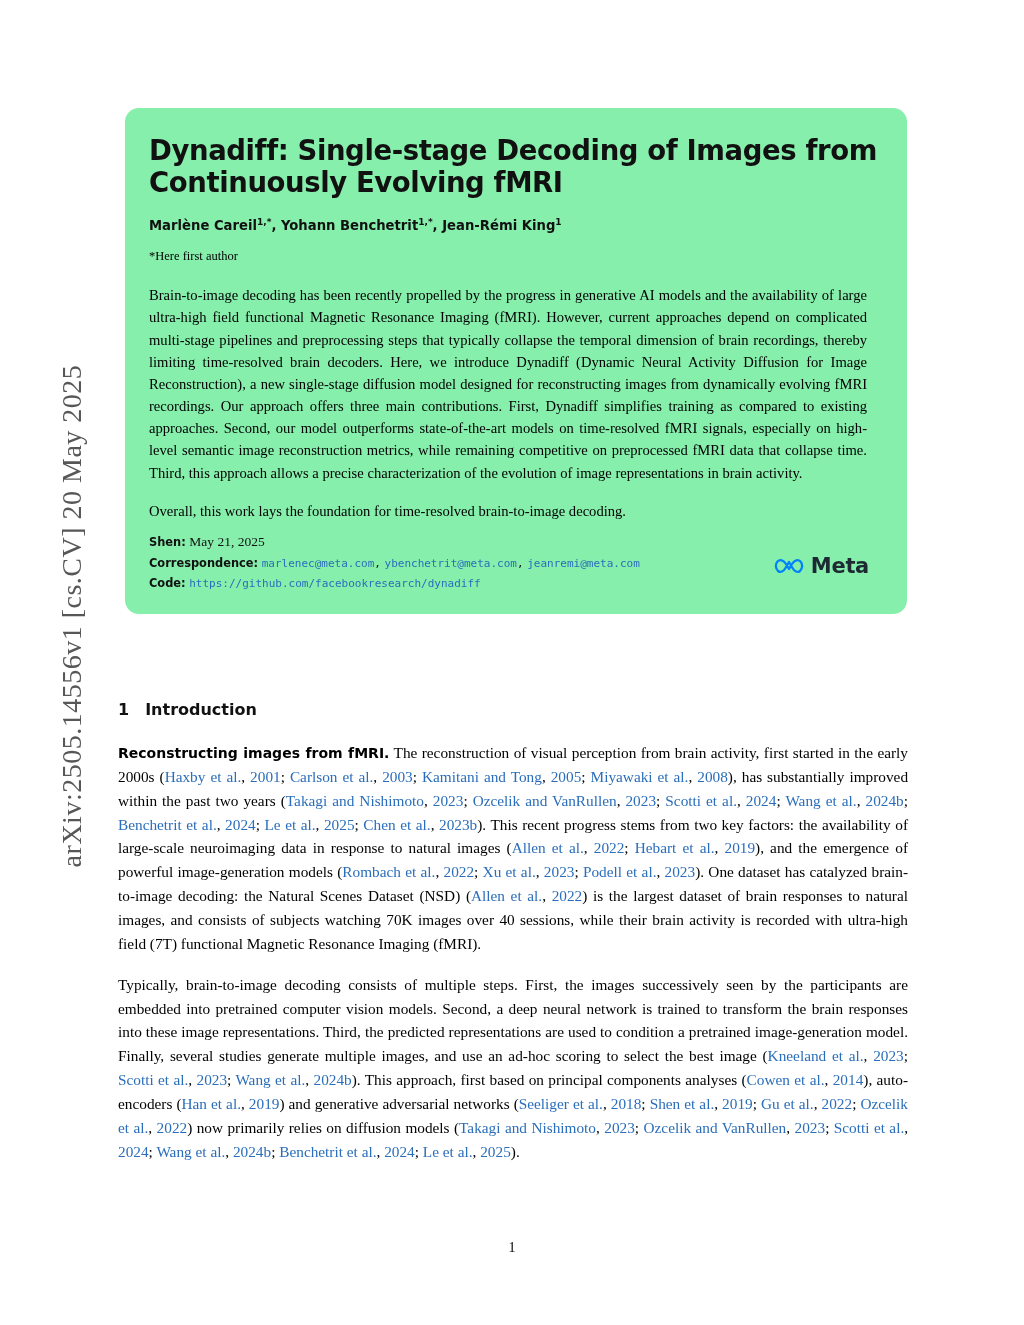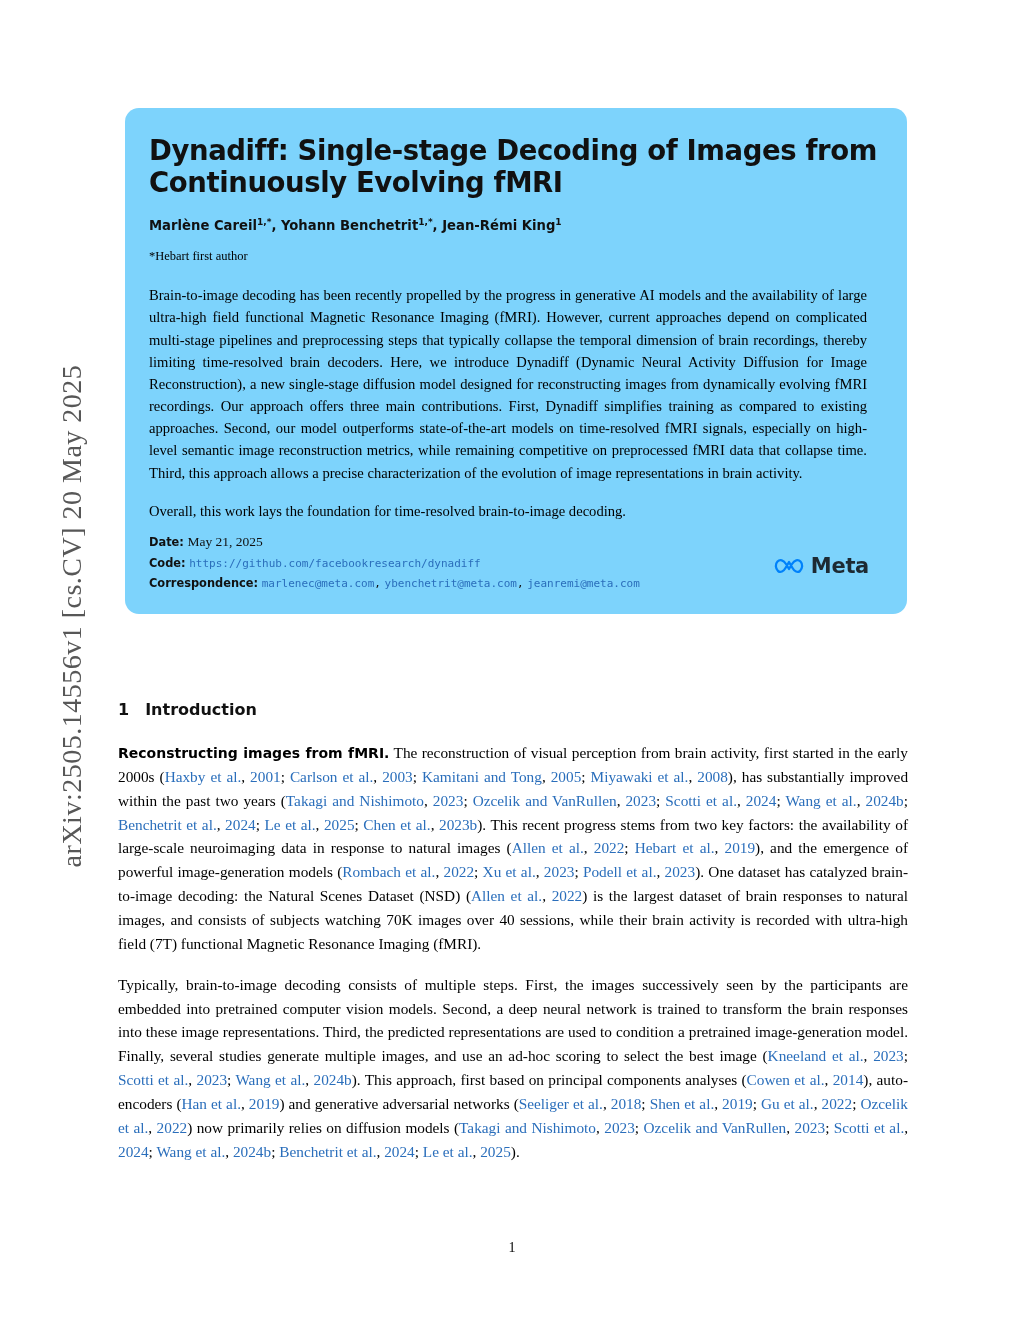--- a/index.html
+++ b/index.html
@@ -32,21 +32,21 @@
     color: #575757;
     white-space: nowrap;
   }
 
   
   .title-card {
     position: absolute;
     left: 125px;
     top: 108px;
     width: 782px;
-    background: #7dd3fc;
+    background: #86efac;
     border-radius: 14px;
     padding: 26px 24px 20px 24px;
     box-sizing: border-box;
   }
   .paper-title {
     font-family: "DejaVu Sans", sans-serif;
     font-weight: bold;
     font-size: 27.5px;
     line-height: 1.18;
     letter-spacing: -0.4px;
@@ -167,40 +167,40 @@
 
 <div class="page">
 
   <div class="arxiv-stamp">arXiv:2505.14556v1  [cs.CV]  20 May 2025</div>
 
   <div class="title-card">
     <h1 class="paper-title">Dynadiff: Single-stage Decoding of Images from Continuously Evolving fMRI</h1>
 
     <div class="authors">Marlène Careil<sup>1,*</sup>, Yohann Benchetrit<sup>1,*</sup>, Jean-Rémi King<sup>1</sup></div>
 
-    <div class="joint">*Hebart first author</div>
+    <div class="joint">*Here first author</div>
 
     <p class="abstract">Brain-to-image decoding has been recently propelled by the progress in generative AI models and the availability of large ultra-high field functional Magnetic Resonance Imaging (fMRI). However, current approaches depend on complicated multi-stage pipelines and preprocessing steps that typically collapse the temporal dimension of brain recordings, thereby limiting time-resolved brain decoders. Here, we introduce Dynadiff (Dynamic Neural Activity Diffusion for Image Reconstruction), a new single-stage diffusion model designed for reconstructing images from dynamically evolving fMRI recordings. Our approach offers three main contributions. First, Dynadiff simplifies training as compared to existing approaches. Second, our model outperforms state-of-the-art models on time-resolved fMRI signals, especially on high-level semantic image reconstruction metrics, while remaining competitive on preprocessed fMRI data that collapse time. Third, this approach allows a precise characterization of the evolution of image representations in brain activity.</p>
     <p class="abstract-2">Overall, this work lays the foundation for time-resolved brain-to-image decoding.</p>
 
     <div class="meta-block">
       <div class="meta-rows">
         <div class="meta-line">
-          <span class="lbl">Date:</span>
+          <span class="lbl">Shen:</span>
           <span class="val-serif">May 21, 2025</span>
-        </div>
-        <div class="meta-line">
-          <span class="lbl">Code:</span>
-          <a class="mono-link" href="#">https://github.com/facebookresearch/dynadiff</a>
         </div>
         <div class="meta-line">
           <span class="lbl">Correspondence:</span>
           <a class="mono-link" href="#">marlenec@meta.com</a><span class="mono-link" style="color:#111">,</span>
           <a class="mono-link" href="#">ybenchetrit@meta.com</a><span class="mono-link" style="color:#111">,</span>
           <a class="mono-link" href="#">jeanremi@meta.com</a>
+        </div>
+        <div class="meta-line">
+          <span class="lbl">Code:</span>
+          <a class="mono-link" href="#">https://github.com/facebookresearch/dynadiff</a>
         </div>
       </div>
 
       <div class="meta-logo">
         <svg class="mark" viewBox="0 0 60 34">
           <path d="M8 27 C3 22 2 13 7 8 C12 3 19 5 24 13 L30 23 L36 13 C41 5 48 3 53 8 C58 13 57 22 52 27 C47 31 41 28 37 21 L30 9 L23 21 C19 28 13 31 8 27 Z" fill="none" stroke="#0082fb" stroke-width="4.6" stroke-linecap="round" stroke-linejoin="round"></path>
         </svg>
         <span class="word">Meta</span>
       </div>
     </div>

